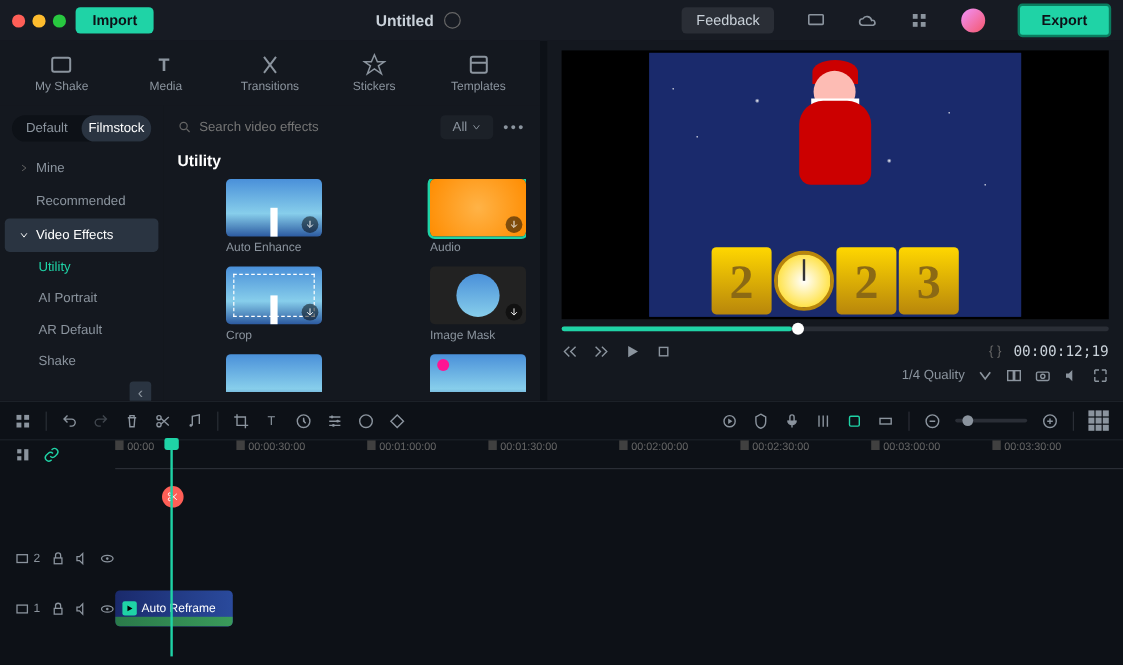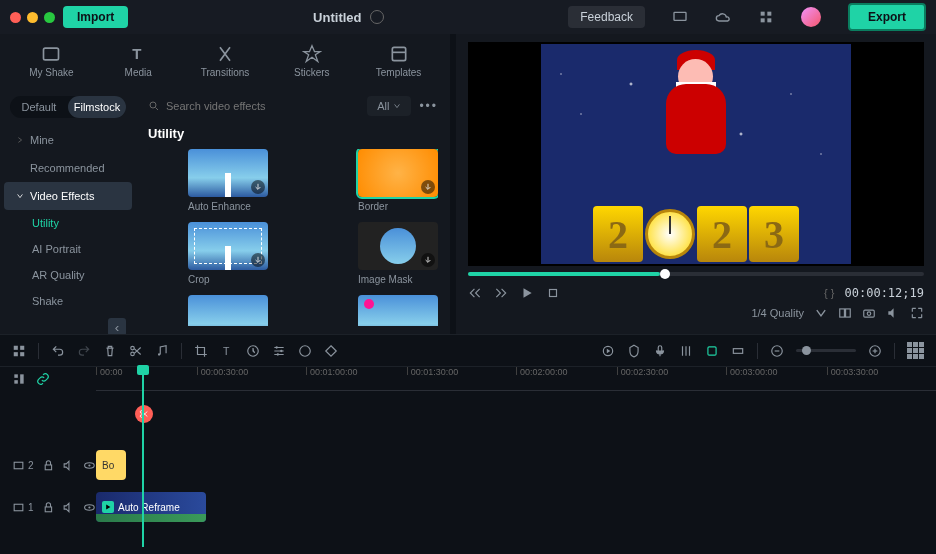--- a/index.html
+++ b/index.html
@@ -94,35 +94,35 @@
 .tl-toolbar .spacer{flex:1;}
 .zoom-slider{width:60px;height:3px;background:#2a2e36;border-radius:2px;position:relative;}
 .zoom-thumb{position:absolute;left:10%;top:-3px;width:9px;height:9px;background:#8b949e;border-radius:50%;}
 .view-grid{display:grid;grid-template-columns:repeat(3,5px);grid-template-rows:repeat(3,5px);gap:1px;}
 .view-grid span{background:#8b949e;}
 
 .ruler-row{height:24px;display:flex;align-items:center;position:relative;}
 .ruler-left{width:96px;display:flex;align-items:center;gap:10px;padding-left:12px;}
 .ruler-left svg{width:14px;height:14px;fill:#8b949e;cursor:pointer;}
 .ruler{flex:1;position:relative;height:24px;border-bottom:1px solid #2a2e36;}
-.ruler-mark{position:absolute;top:0;font-size:9px;color:#666;border-left:1px solid #404040;height:8px;padding-left:3px;}
+.ruler-mark{position:absolute;top:0;font-size:9px;color:#666;border-left:7px solid #404040;height:8px;padding-left:3px;}
 .playhead{position:absolute;top:0;width:2px;height:180px;background:#1fd3a6;z-index:10;}
 .playhead::before{content:'';position:absolute;top:-2px;left:-5px;width:12px;height:10px;background:#1fd3a6;border-radius:2px;}
 .cut-marker{position:absolute;top:38px;width:18px;height:18px;background:#ff5f57;border-radius:50%;z-index:9;display:flex;align-items:center;justify-content:center;}
 .cut-marker svg{width:10px;height:10px;fill:#fff;}
 
 .tracks{position:relative;}
 .track{height:36px;display:flex;align-items:center;margin-top:6px;}
 .track-head{width:96px;display:flex;align-items:center;gap:8px;padding-left:12px;}
 .track-head svg{width:13px;height:13px;fill:#8b949e;}
 .track-label{font-size:10px;color:#8b949e;display:flex;align-items:center;gap:3px;}
 .track-body{flex:1;position:relative;height:100%;}
 .clip{position:absolute;height:30px;top:3px;border-radius:4px;display:flex;align-items:center;padding:0 6px;font-size:10px;overflow:hidden;}
 .clip-border{left:0;width:30px;background:#ffd966;color:#333;}
-.clip-video{left:0;width:110px;background:linear-gradient(90deg,#1a2a6c,#2a4a9c);color:#fff;gap:4px;}
+.clip-video{left:0;width:98px;background:linear-gradient(90deg,#1a2a6c,#2a4a9c);color:#fff;gap:4px;}
 .clip-video::after{content:'';position:absolute;bottom:0;left:0;right:0;height:8px;background:linear-gradient(90deg,#2a7a4a,#3a9a5a);}
 .play-badge{width:12px;height:12px;background:#1fd3a6;border-radius:2px;display:flex;align-items:center;justify-content:center;}
 .play-badge svg{width:6px;height:6px;fill:#000;}
 </style>
 </head>
 <body>
 
 <div class="topbar">
   <div class="traffic">
     <span class="tr-r"></span>
@@ -207,21 +207,21 @@
             <span>Recommended</span>
           </div>
         <div class="side-item expanded">
             <svg class="chev" viewBox="0 0 10 10">
               <path d="M2 3l3 4 3-4" fill="none" stroke="#fff"></path>
             </svg>
             <span>Video Effects</span>
           </div>
         <div class="side-sub active">Utility</div>
         <div class="side-sub">AI Portrait</div>
-        <div class="side-sub">AR Quality</div>
+        <div class="side-sub">AR Default</div>
         <div class="side-sub">Shake</div>
         <button class="collapse-btn">‹</button>
       </div>
 
       <div class="content">
         <div class="search-row">
           <div class="search">
             <svg width="12" height="12" viewBox="0 0 24 24">
                 <circle cx="10" cy="10" r="6" fill="none" stroke="#666" stroke-width="2"></circle>
                 <line x1="15" y1="15" x2="20" y2="20" stroke="#666" stroke-width="2"></line>
@@ -250,21 +250,21 @@
               <div class="effect-label">Auto Enhance</div>
             </div>
           <div class="effect-item">
               <div class="thumb flower selected">
                 <div class="dl-icon">
                   <svg viewBox="0 0 10 10">
                     <path d="M5 1v6M2 5l3 3 3-3" stroke="#fff" fill="none"></path>
                   </svg>
                 </div>
               </div>
-              <div class="effect-label">Border</div>
+              <div class="effect-label">Audio</div>
             </div>
           <div class="effect-item">
               <div class="thumb crop">
                 <div class="lighthouse"></div>
                 <div class="crop-frame"></div>
                 <div class="dl-icon">
                   <svg viewBox="0 0 10 10">
                     <path d="M5 1v6M2 5l3 3 3-3" stroke="#fff" fill="none"></path>
                   </svg>
                 </div>
@@ -508,23 +508,20 @@
             <path d="M8 11V7a4 4 0 018 0v4" fill="none" stroke="#8b949e" stroke-width="2"></path>
           </svg>
         <svg viewBox="0 0 24 24">
             <path d="M4 9v6h4l5 5V4L8 9H4z" fill="none" stroke="#8b949e" stroke-width="2"></path>
           </svg>
         <svg viewBox="0 0 24 24">
             <ellipse cx="12" cy="12" rx="9" ry="5" fill="none" stroke="#8b949e" stroke-width="2"></ellipse>
             <circle cx="12" cy="12" r="2"></circle>
           </svg>
       </div>
-      <div class="track-body">
-        <div class="clip clip-border">Bo</div>
-      </div>
     </div>
     <div class="track">
       <div class="track-head">
         <span class="track-label">
             <svg viewBox="0 0 24 24" width="11" height="11">
               <rect x="4" y="6" width="16" height="12" fill="none" stroke="#8b949e" stroke-width="2"></rect>
             </svg>
             <span>1</span>
           </span>
         <svg viewBox="0 0 24 24">

